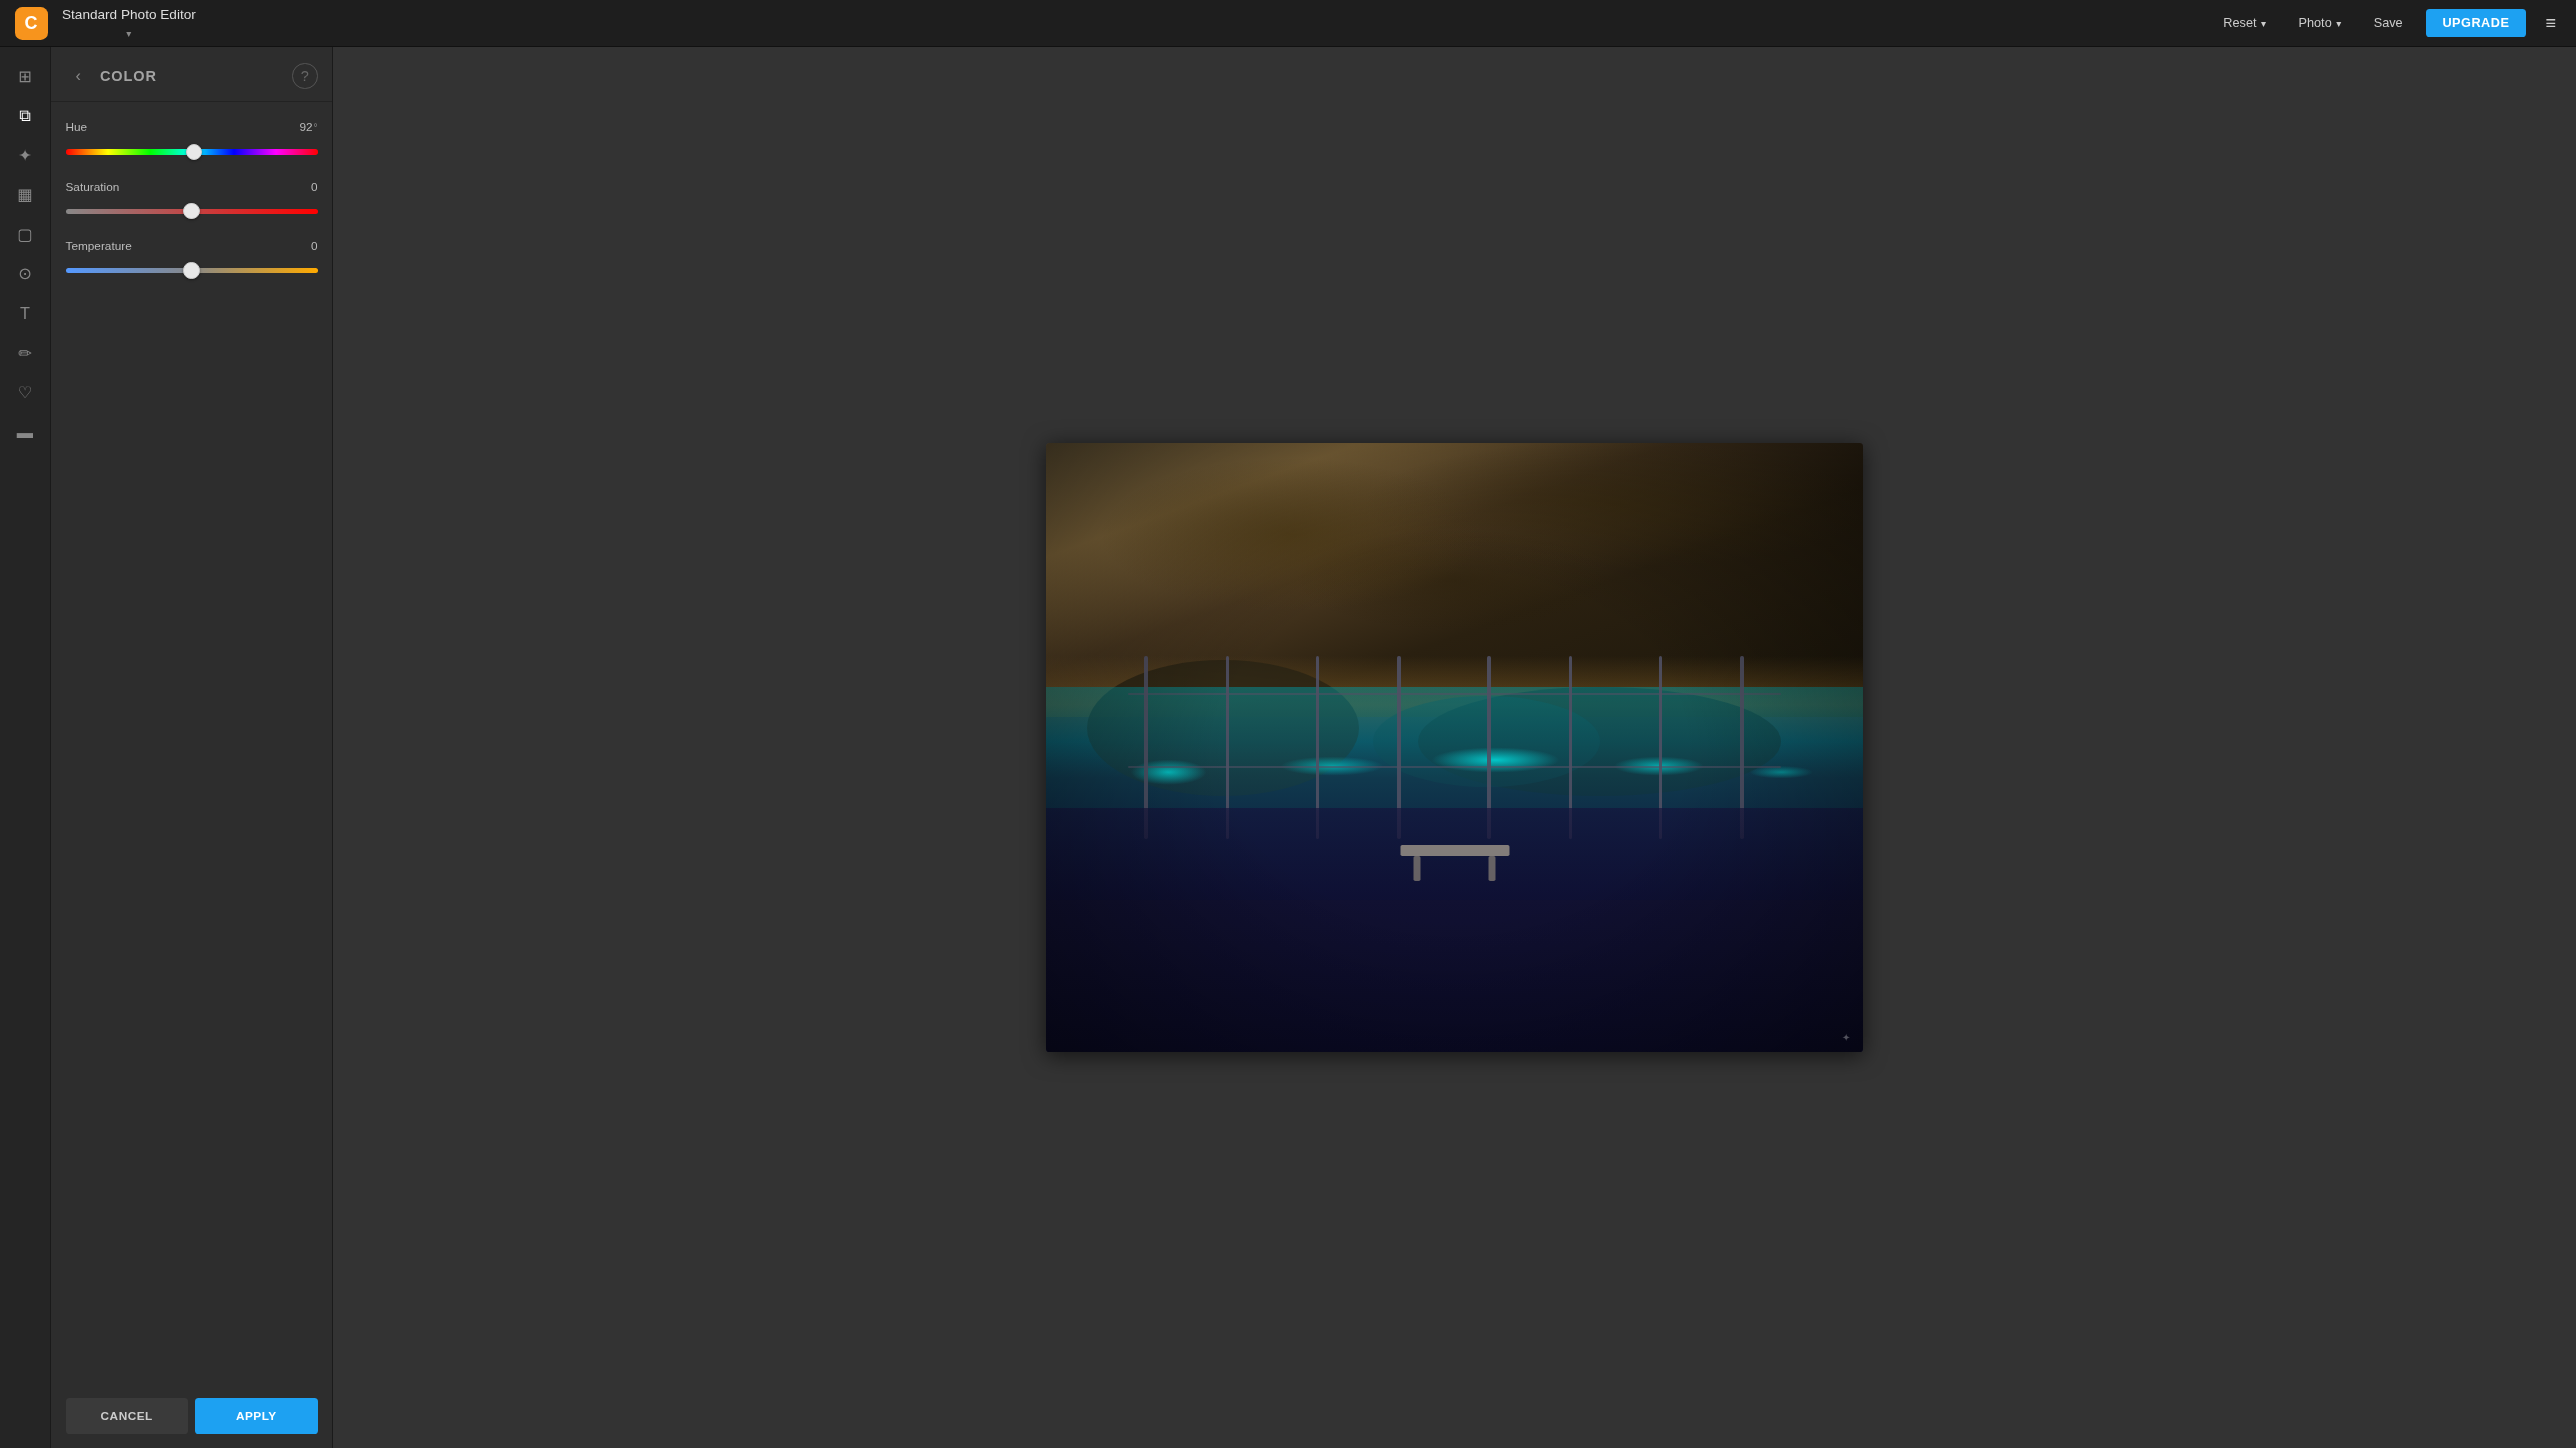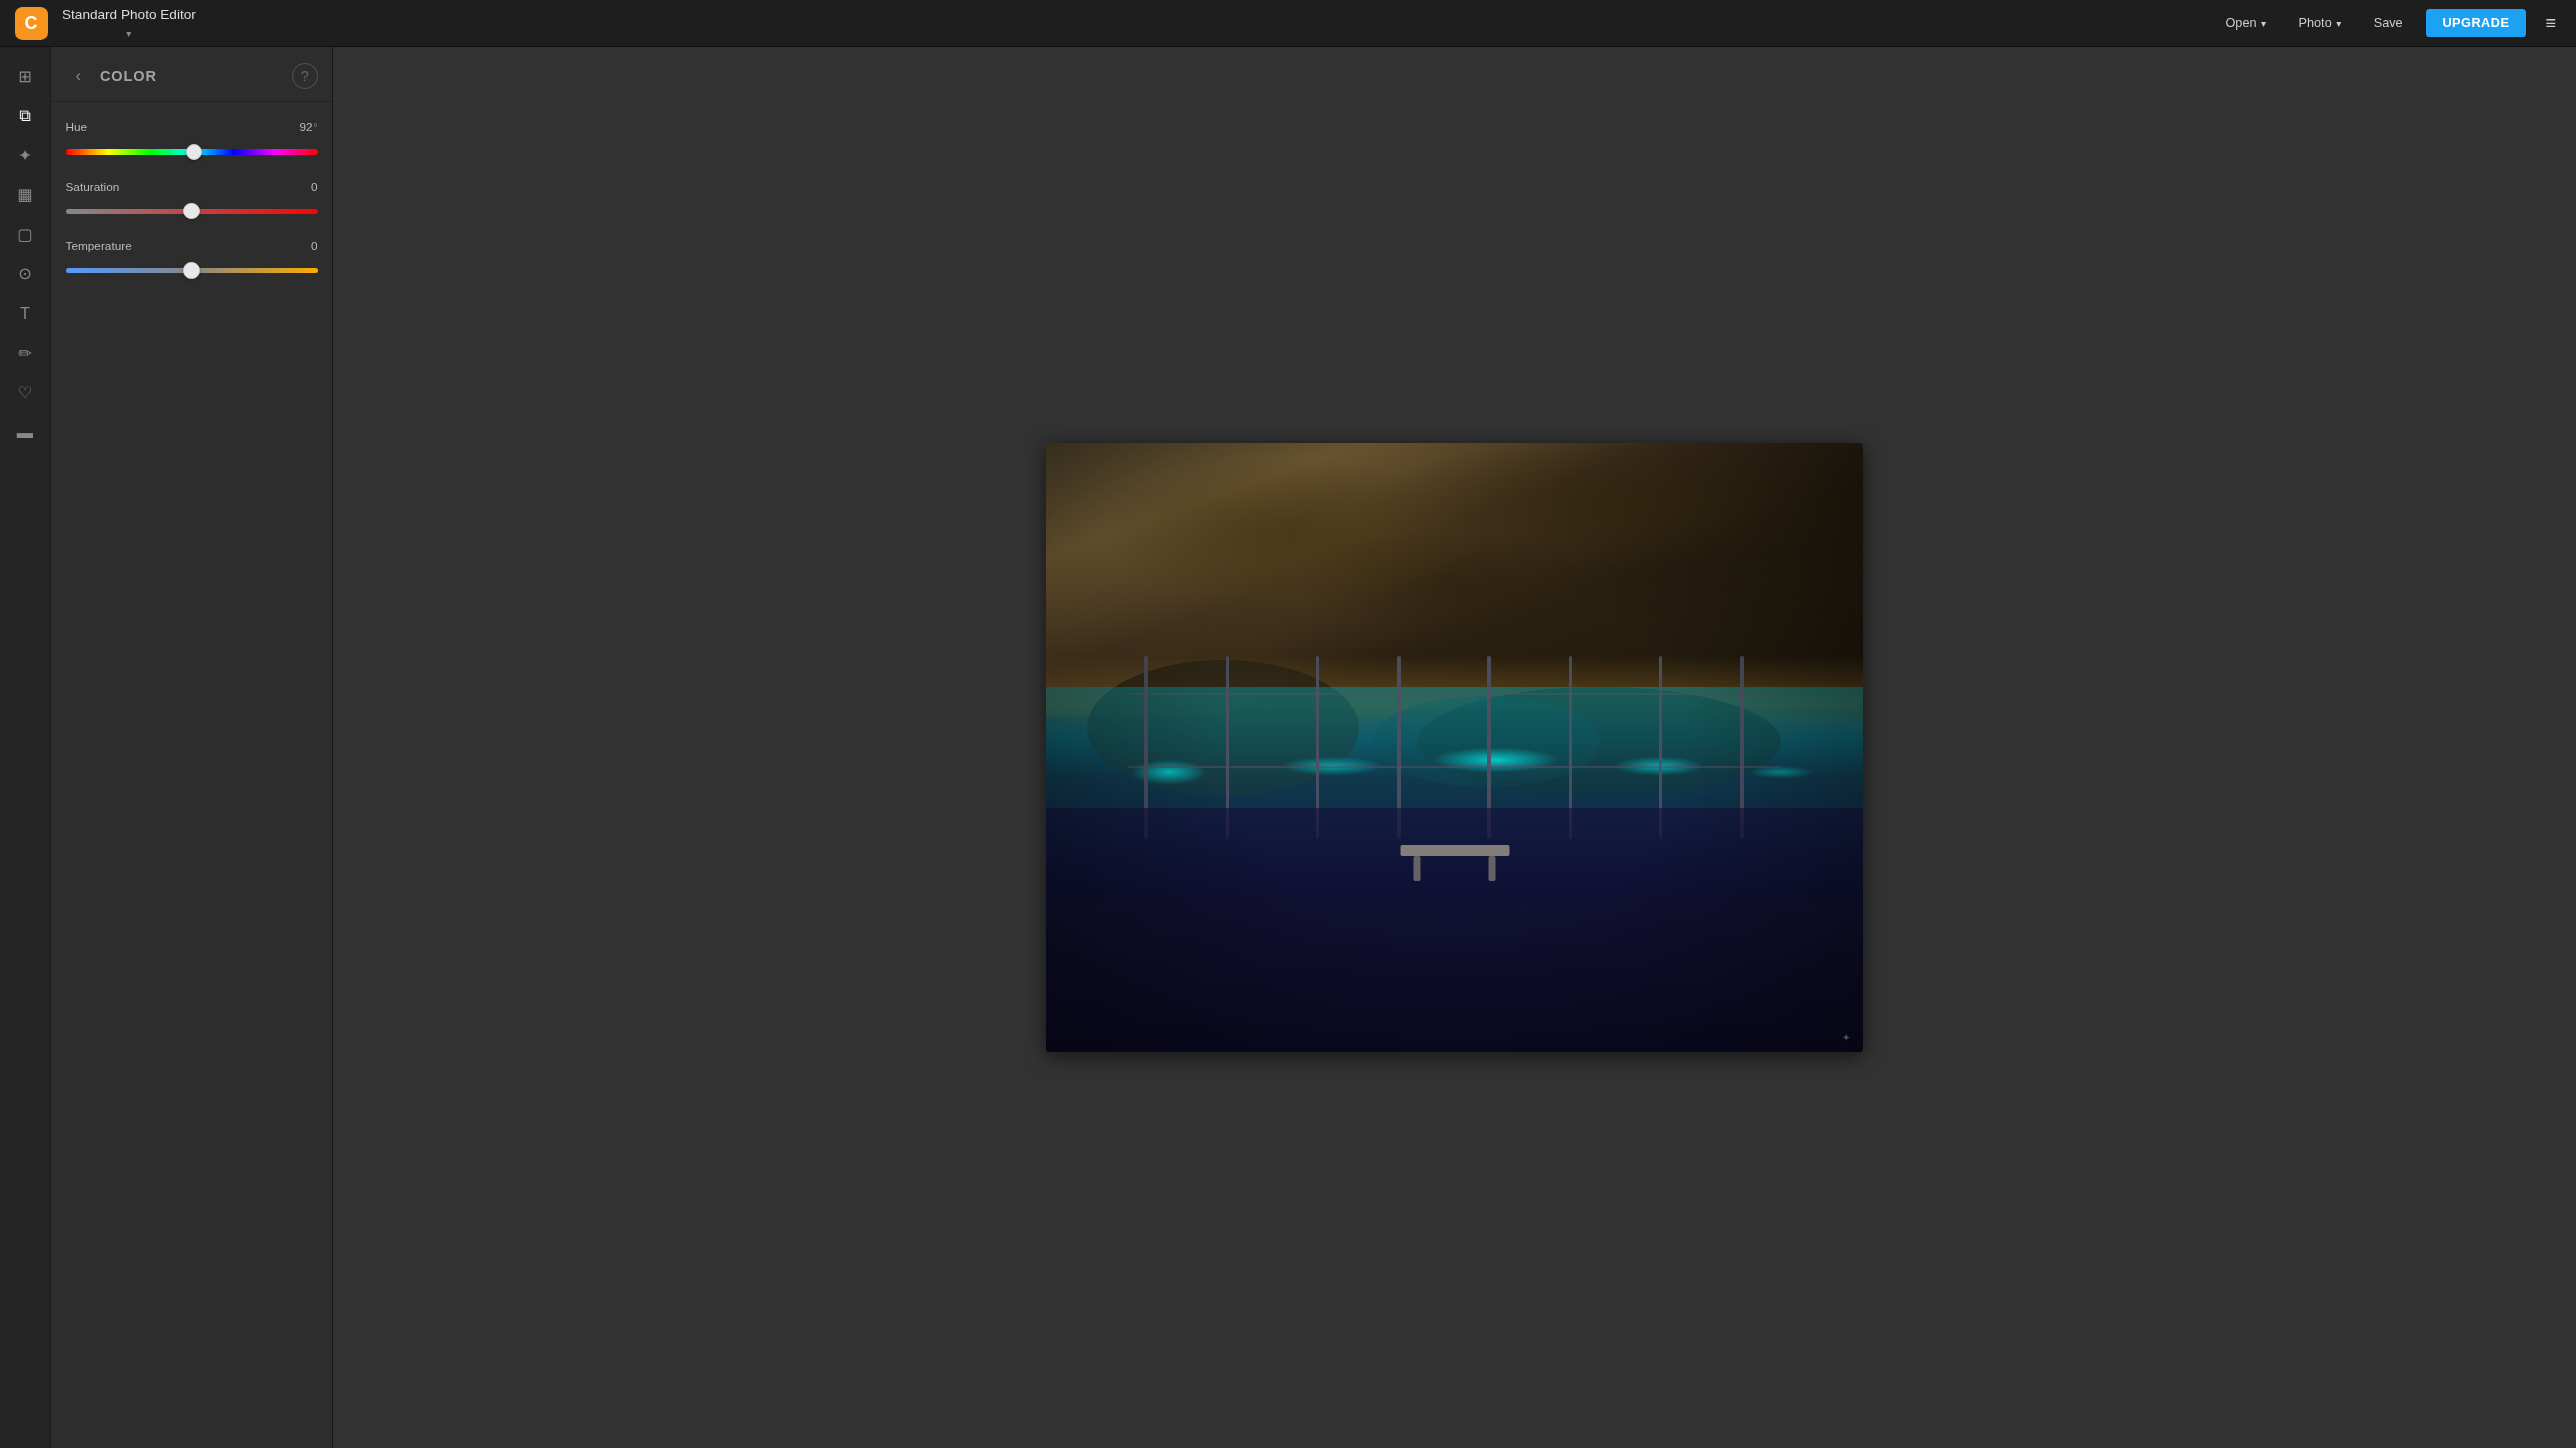--- a/index.html
+++ b/index.html
@@ -246,21 +246,21 @@
 <div class="topbar">
   <div class="topbar-logo">
     <span>C</span>
   </div>
   <div class="topbar-title">
     <span>Standard Photo Editor</span>
     <span class="chevron">▾</span>
   </div>
   <div class="topbar-spacer"></div>
   <button class="topbar-btn">
-    <span>Open</span>
+    <span>Reset</span>
     <span class="chevron">▾</span>
   </button>
   <button class="topbar-btn">
     <span>Photo</span>
     <span class="chevron">▾</span>
   </button>
   <button class="topbar-btn">
     <span>Save</span>
   </button>
   <button class="topbar-upgrade">
@@ -320,20 +320,24 @@
       <div class="slider-group">
         <div class="slider-row">
           <span class="slider-label">Temperature</span>
           <span class="slider-value">0</span>
         </div>
         <input type="range" class="slider-track slider-temperature" min="-100" max="100" value="0" style="background: linear-gradient(to right, rgb(85, 153, 255), rgb(136, 136, 136), rgb(255, 170, 0));">
       </div>
 
     </div>
 
+    <div class="panel-actions">
+      <button class="btn-cancel">CANCEL</button>
+      <button class="btn-apply">APPLY</button>
+    </div>
   </div>
 
   <div class="canvas-area">
     <div class="photo-frame">
       <div class="photo-bg">
 
         <div class="sky-layer"></div>
         <div class="cloud-layer"></div>
         <div class="horizon-layer"></div>
 

